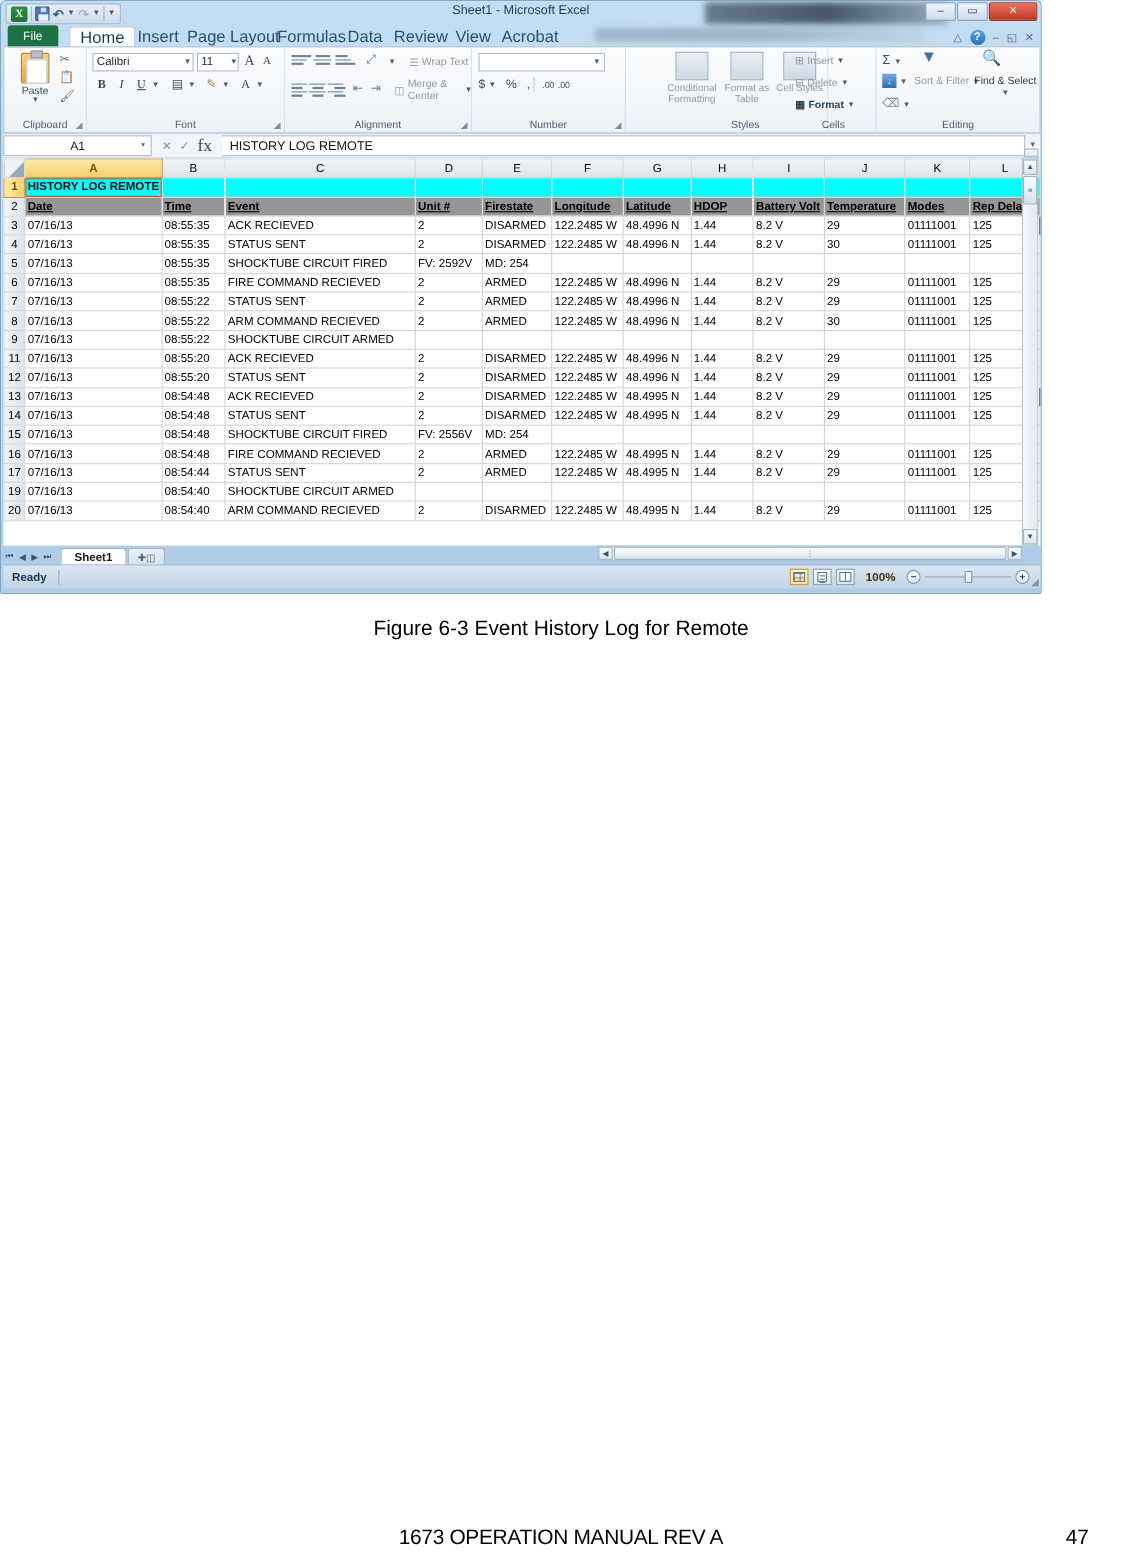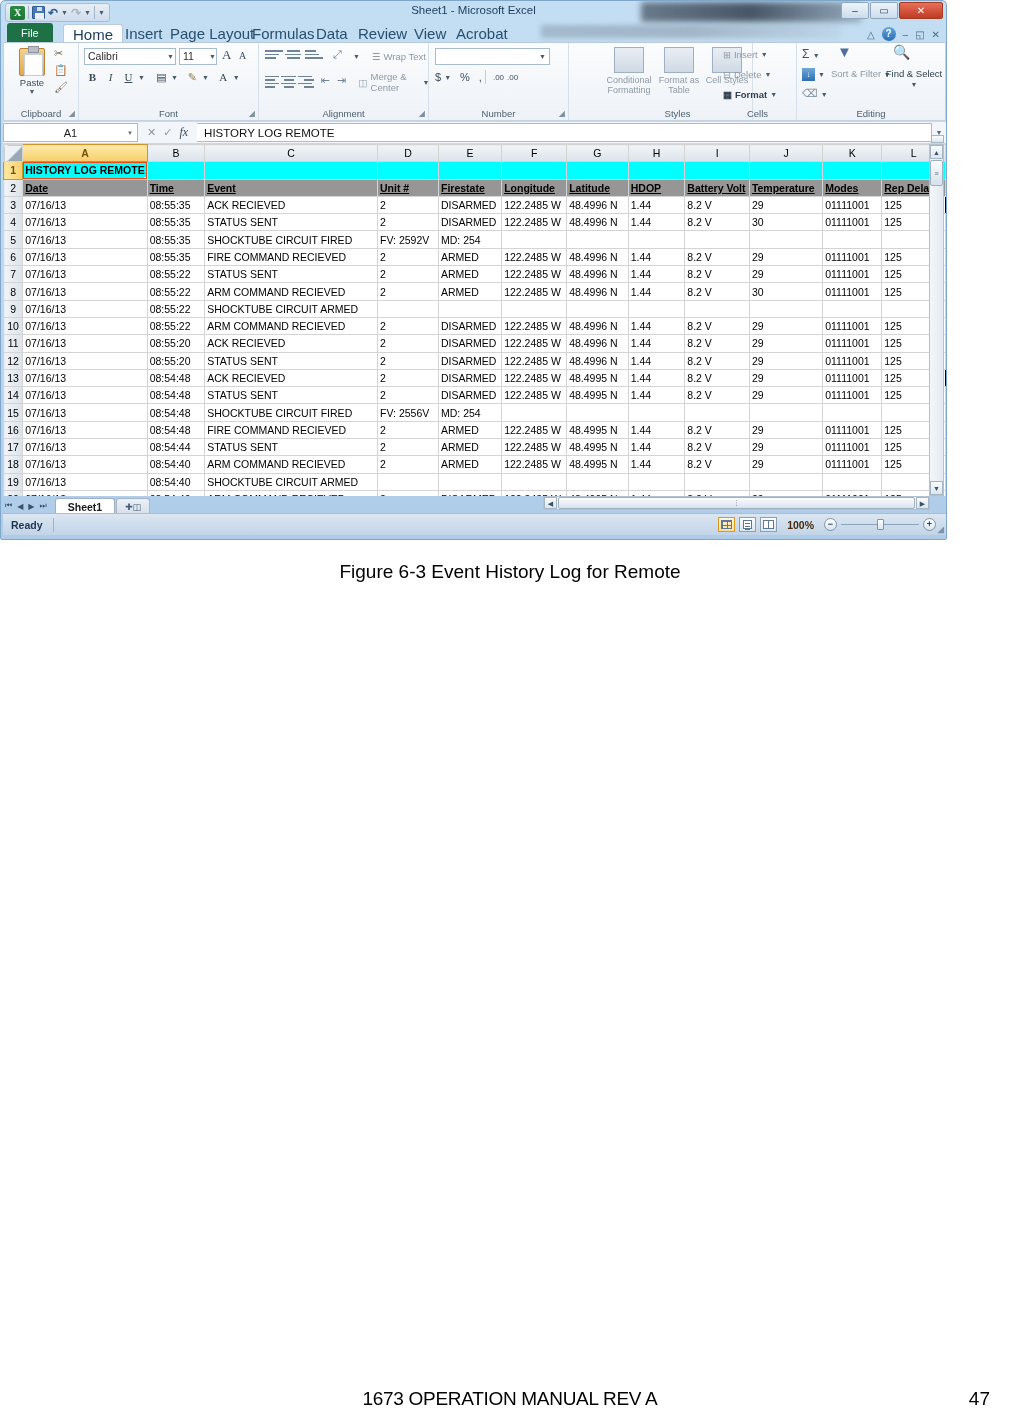--- a/index.html
+++ b/index.html
@@ -150,21 +150,21 @@
   .fbar{
     position:absolute;left:2px;top:121px;width:943px;height:21px;
     background:#f2f5f9;display:flex;align-items:stretch;
   }
   .namebox{
     width:135px;height:19px;margin-top:1px;background:#fff;border:1px solid #a8bcd0;
     font-size:11px;color:#1d1d1d;display:flex;align-items:center;justify-content:center;position:relative;
   }
   .namebox .nb-caret{position:absolute;right:4px;font-size:6px;color:#5b6e80;}
   .fb-btns{display:flex;align-items:center;gap:7px;padding:0 9px;font-size:11px;color:#8a97a4;}
-  .fx{font-family:"Liberation Serif",serif;font-style:italic;color:#3b4b59;font-size:12px;}
+  .fx{font-family:"Liberation Serif",serif;color:#3b4b59;font-size:16px;}
   .fcontent{
     flex:1;height:19px;margin-top:1px;background:#fff;border:1px solid #a8bcd0;border-left:none;
     font-size:11.5px;color:#111;display:flex;align-items:center;padding-left:7px;
   }
   .fb-exp{width:14px;display:flex;align-items:center;justify-content:center;font-size:7px;color:#53677a;}
 
   
   .gridwrap{
     position:absolute;left:2px;top:143px;width:943px;height:352px;
     background:#fff;overflow:hidden;
@@ -702,35 +702,20 @@
             <td class=""></td>
             <td class=""></td>
             <td class=""></td>
             <td class=""></td>
             <td class=""></td>
             <td class=""></td>
             <td class=""></td>
             <td class=""></td>
           </tr>
           <tr>
-            <td class="rowhdr">10</td>
-            <td class="">07/16/13</td>
-            <td class="">08:55:22</td>
-            <td class="">ARM COMMAND RECIEVED</td>
-            <td class="">2</td>
-            <td class="">DISARMED</td>
-            <td class="">122.2485 W</td>
-            <td class="">48.4996 N</td>
-            <td class="">1.44</td>
-            <td class="">8.2 V</td>
-            <td class="">29</td>
-            <td class="">01111001</td>
-            <td class="">125</td>
-          </tr>
-          <tr>
             <td class="rowhdr">11</td>
             <td class="">07/16/13</td>
             <td class="">08:55:20</td>
             <td class="">ACK RECIEVED</td>
             <td class="">2</td>
             <td class="">DISARMED</td>
             <td class="">122.2485 W</td>
             <td class="">48.4996 N</td>
             <td class="">1.44</td>
             <td class="">8.2 V</td>
@@ -811,35 +796,20 @@
             <td class="">8.2 V</td>
             <td class="">29</td>
             <td class="">01111001</td>
             <td class="">125</td>
           </tr>
           <tr>
             <td class="rowhdr">17</td>
             <td class="">07/16/13</td>
             <td class="">08:54:44</td>
             <td class="">STATUS SENT</td>
-            <td class="">2</td>
-            <td class="">ARMED</td>
-            <td class="">122.2485 W</td>
-            <td class="">48.4995 N</td>
-            <td class="">1.44</td>
-            <td class="">8.2 V</td>
-            <td class="">29</td>
-            <td class="">01111001</td>
-            <td class="">125</td>
-          </tr>
-          <tr>
-            <td class="rowhdr">18</td>
-            <td class="">07/16/13</td>
-            <td class="">08:54:40</td>
-            <td class="">ARM COMMAND RECIEVED</td>
             <td class="">2</td>
             <td class="">ARMED</td>
             <td class="">122.2485 W</td>
             <td class="">48.4995 N</td>
             <td class="">1.44</td>
             <td class="">8.2 V</td>
             <td class="">29</td>
             <td class="">01111001</td>
             <td class="">125</td>
           </tr>

